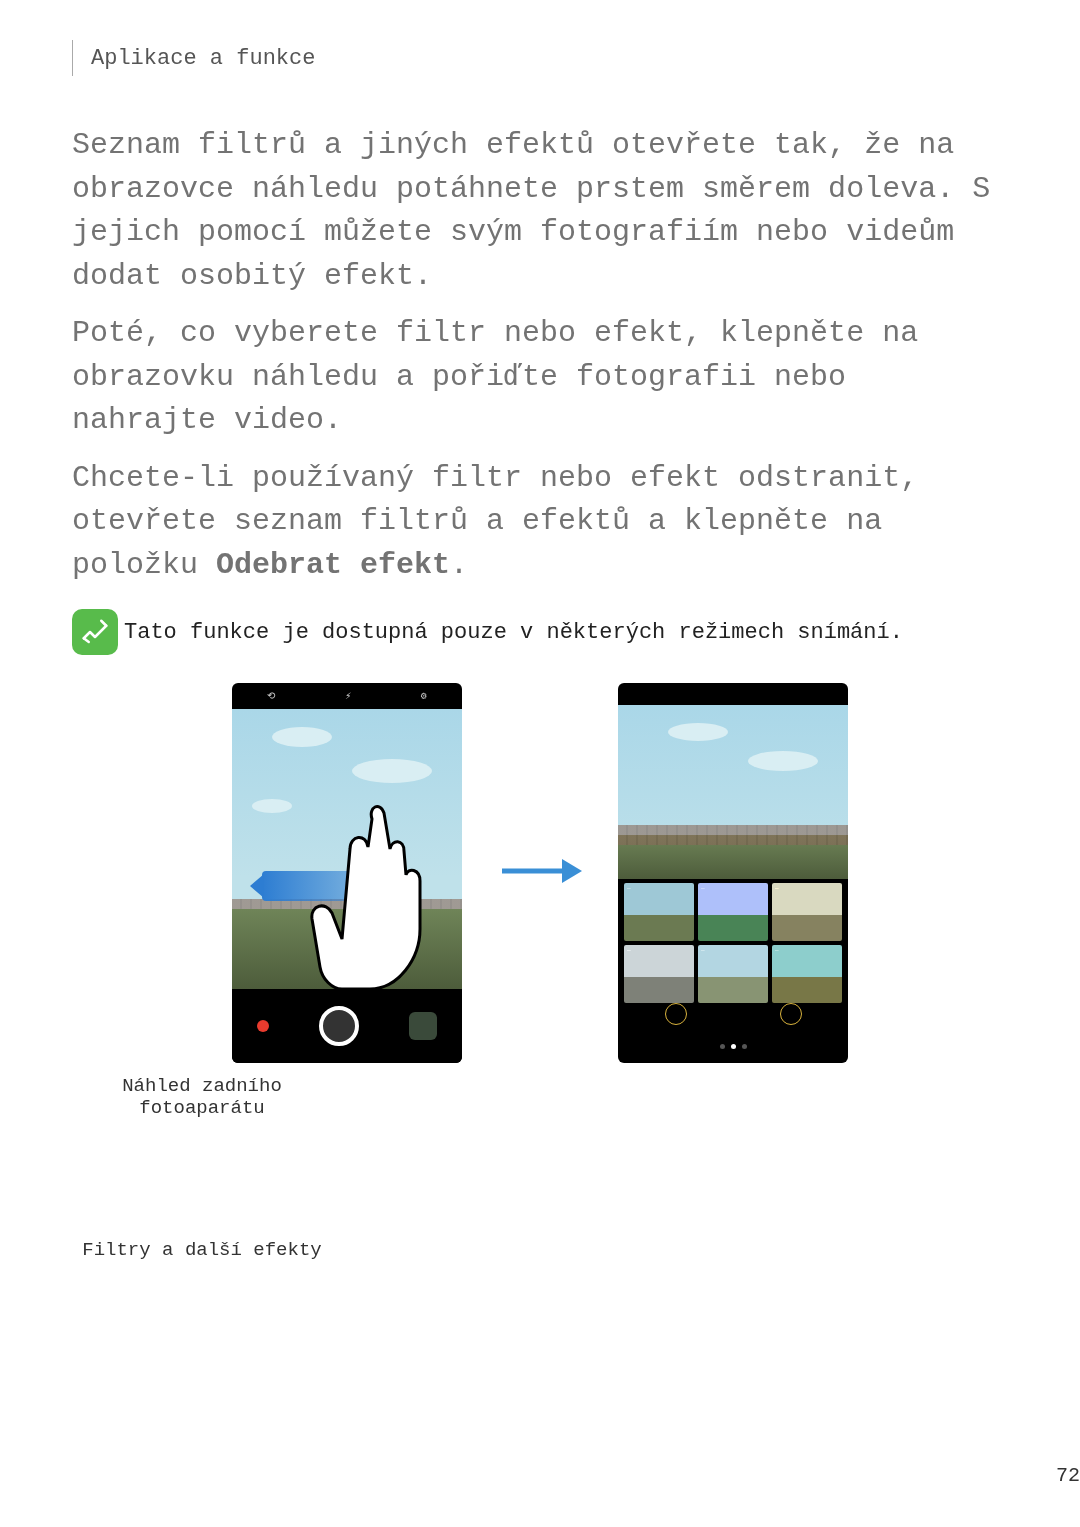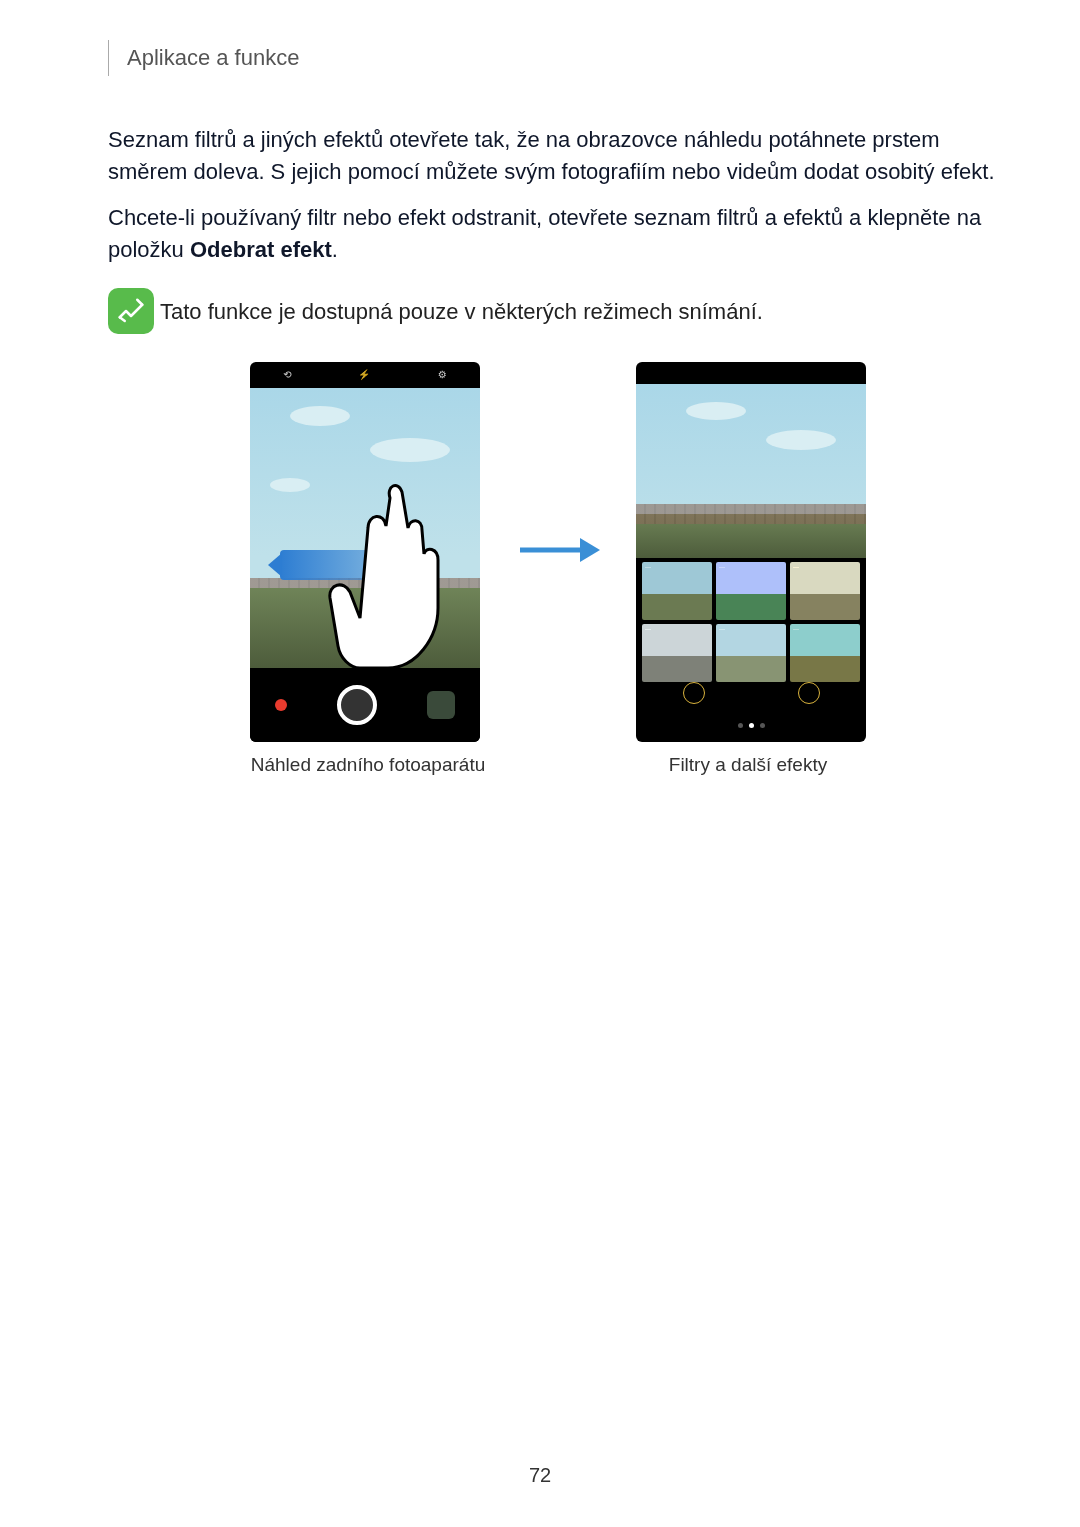--- a/index.html
+++ b/index.html
@@ -5,46 +5,47 @@
   * { margin: 0; padding: 0; box-sizing: border-box; }
   body {
     font-family: -apple-system, BlinkMacSystemFont, "Segoe UI", Arial, sans-serif;
     background: #fff;
     width: 1080px;
     height: 1527px;
     position: relative;
     color: #222;
   }
   .page {
-    padding: 40px 72px 0 108px;
+    padding: 40px 72px 0 72px;
     position: relative;
     height: 100%;
+    font-family: Liberation Mono, monospace;
   }
   .header-rule {
     border-left: 1px solid #aaa;
     padding-left: 18px;
     margin-bottom: 48px;
     height: 36px;
     display: flex;
     align-items: center;
   }
   .breadcrumb {
     font-size: 22px;
     color: #555;
   }
   .section-title {
     font-size: 23px;
     font-weight: 700;
     color: #6e6e6e;
     margin-bottom: 18px;
   }
   .para {
-    font-size: 22px;
+    font-size: 30px;
     line-height: 1.45;
-    color: #0f172a;
+    color: #737373;
     margin-bottom: 14px;
   }
   .para b { font-weight: 700; }
   .note-block {
     display: flex;
     align-items: flex-start;
     gap: 6px;
     margin-top: 22px;
     margin-bottom: 28px;
   }
@@ -200,47 +201,49 @@
     display: flex; justify-content: center; gap: 6px;
   }
   .phone-right .dots span { width:5px; height:5px; border-radius:50%; background:#555; }
   .phone-right .dots span.active { background:#fff; }
   .arrow-between svg { width: 84px; height: 40px; }
   .captions {
     display: flex;
     justify-content: center;
     gap: 120px;
     margin-top: 12px;
+    flex-direction: column;
   }
   .caption {
     font-size: 19px;
     color: #333;
     text-align: center;
     width: 260px;
   }
   .page-number {
     position: absolute;
     bottom: 40px;
     left: 0; right: 0;
-    text-align: center;
+    text-align: right;
     font-size: 20px;
     color: #333;
   }
 </style>
 </head>
 <body>
 
 <div class="page">
 
   <div class="header-rule">
     <span class="breadcrumb">Aplikace a funkce</span>
   </div>
 
 
   <p class="para">Seznam filtrů a jiných efektů otevřete tak, že na obrazovce náhledu potáhnete prstem směrem doleva. S jejich pomocí můžete svým fotografiím nebo videům dodat osobitý efekt.</p>
+  <p class="para">Poté, co vyberete filtr nebo efekt, klepněte na obrazovku náhledu a pořiďte fotografii nebo nahrajte video.</p>
   <p class="para">
     <span>Chcete-li používaný filtr nebo efekt odstranit, otevřete seznam filtrů a efektů a klepněte na položku </span><b>Odebrat efekt</b><span>.</span>
   </p>
 
   <div class="note-block">
     <div class="note-icon">
       <svg viewBox="0 0 24 24" fill="none" stroke="#fff" stroke-width="2" stroke-linecap="round" stroke-linejoin="round">
         <path d="M3 17l5-5 4 4L21 7"></path>
         <path d="M3 17l4 3"></path>
         <path d="M17 3l4 4"></path>

